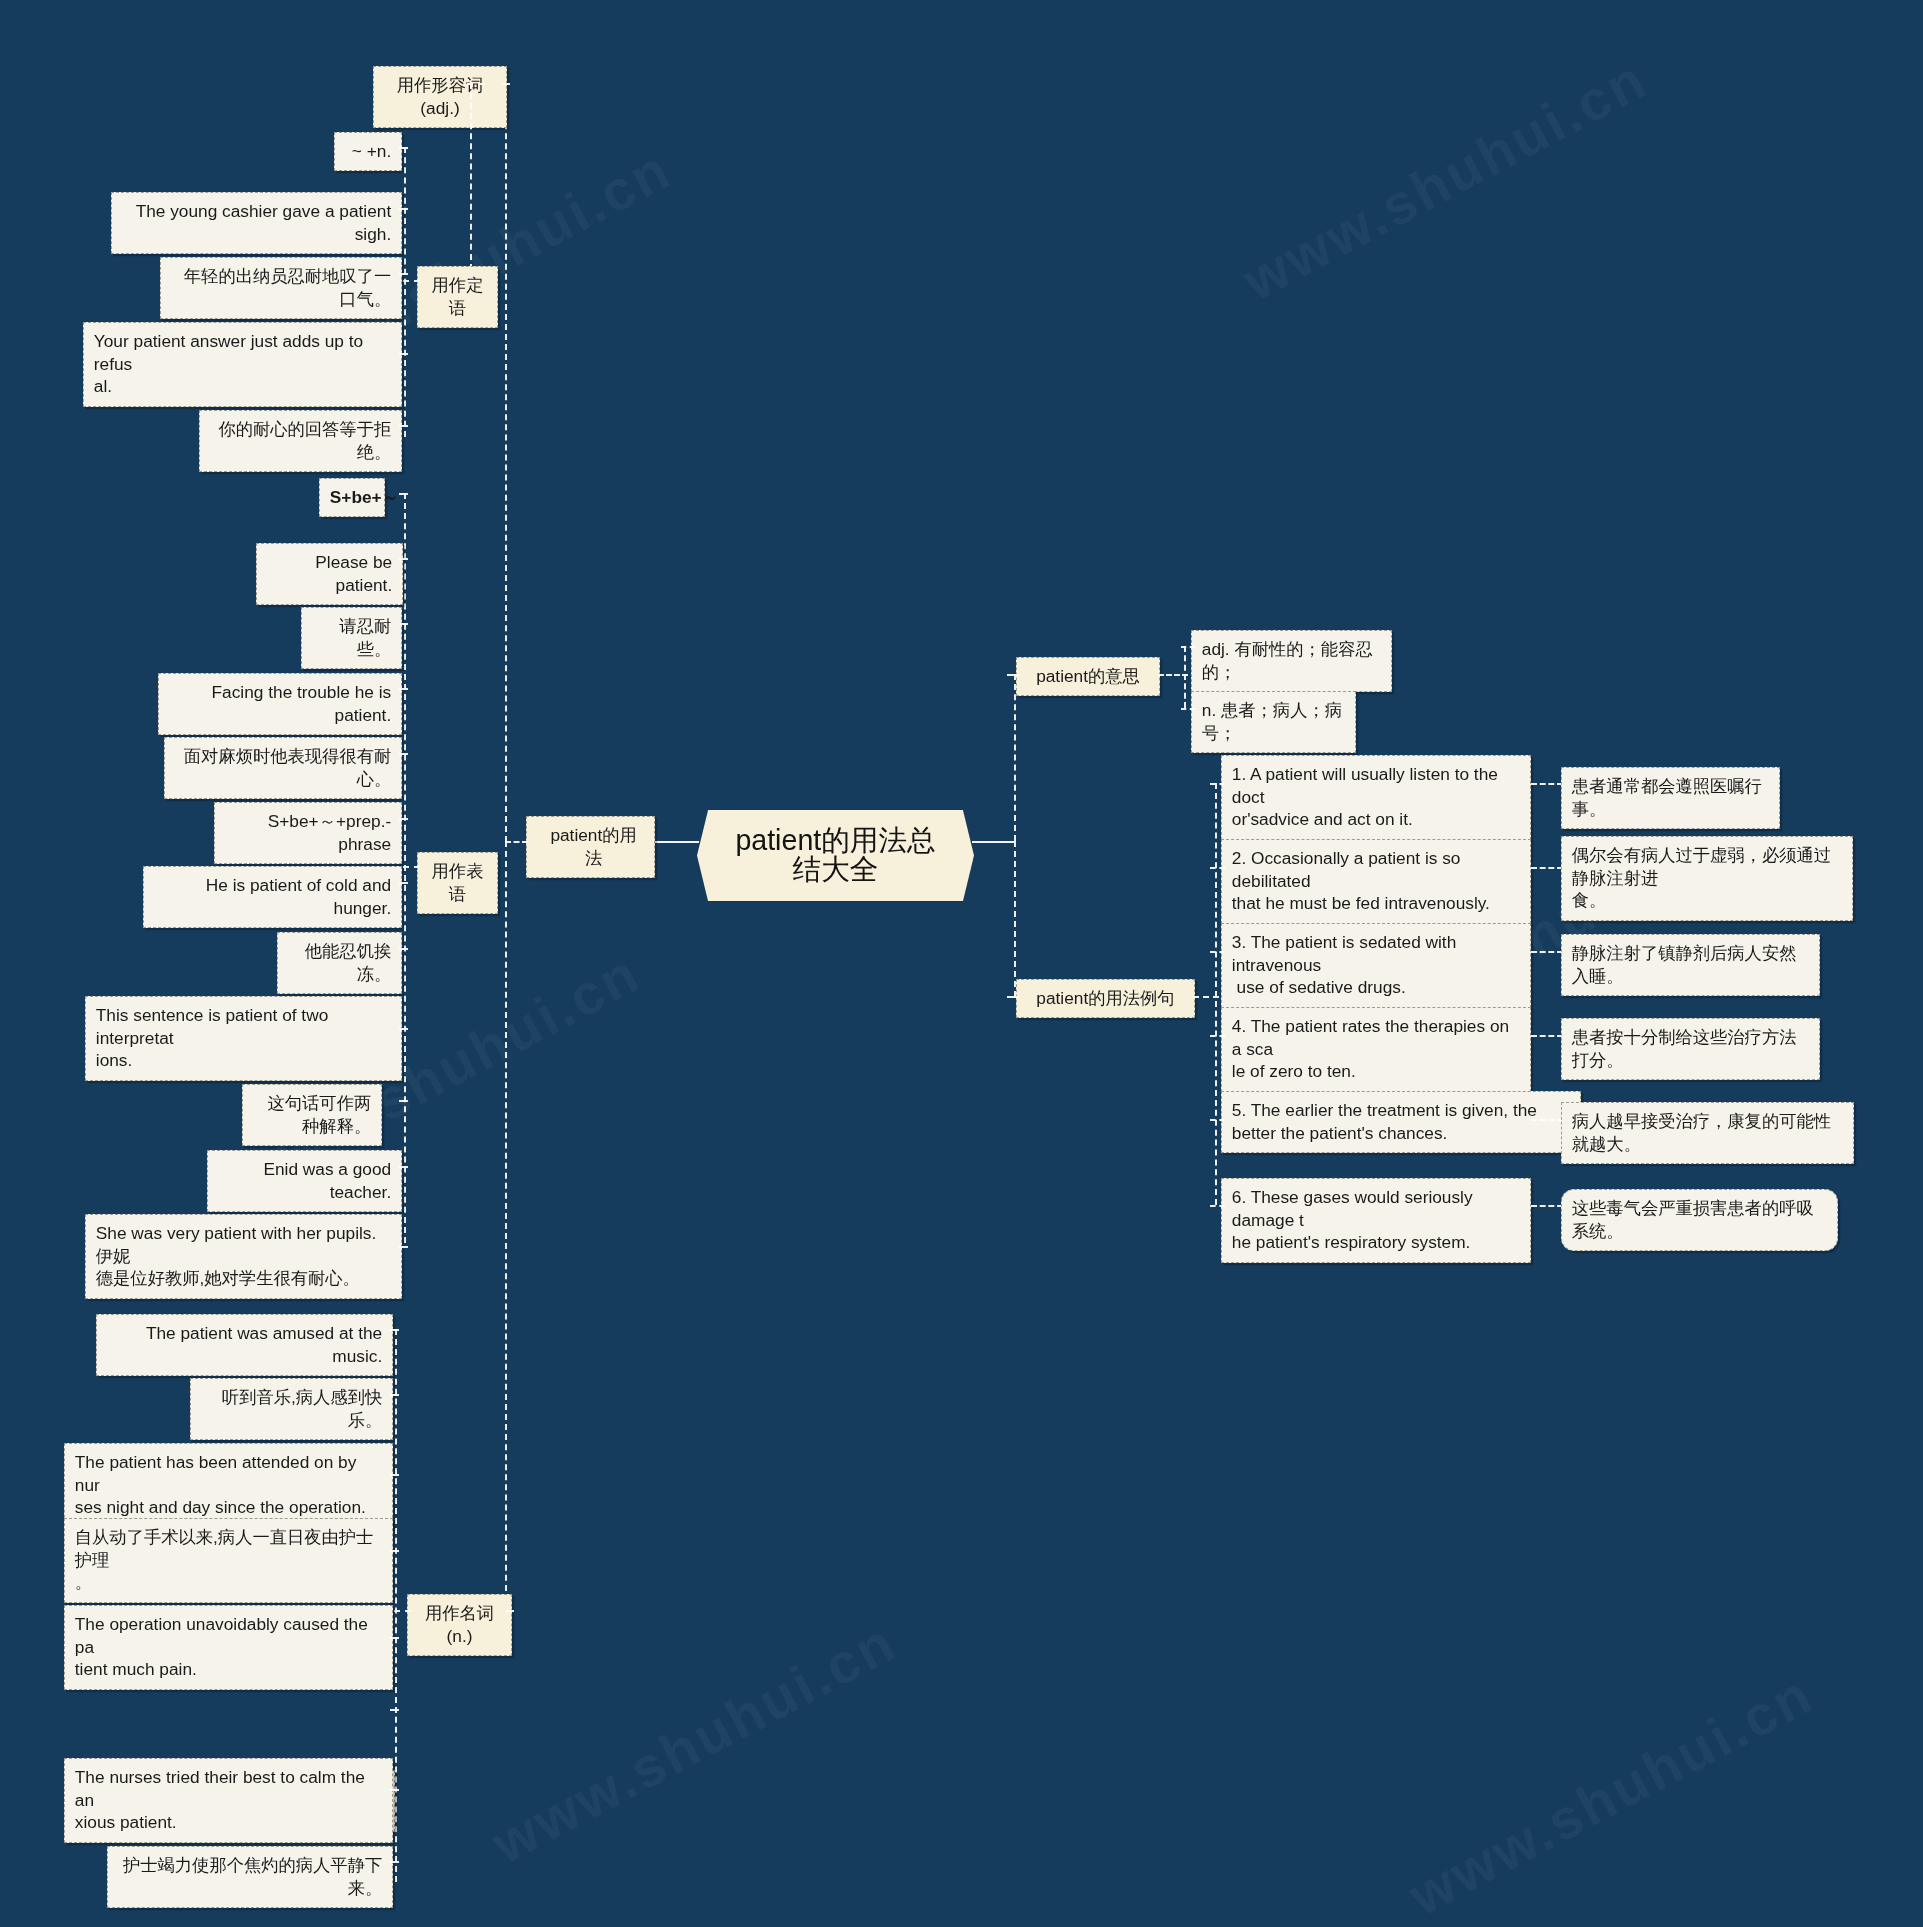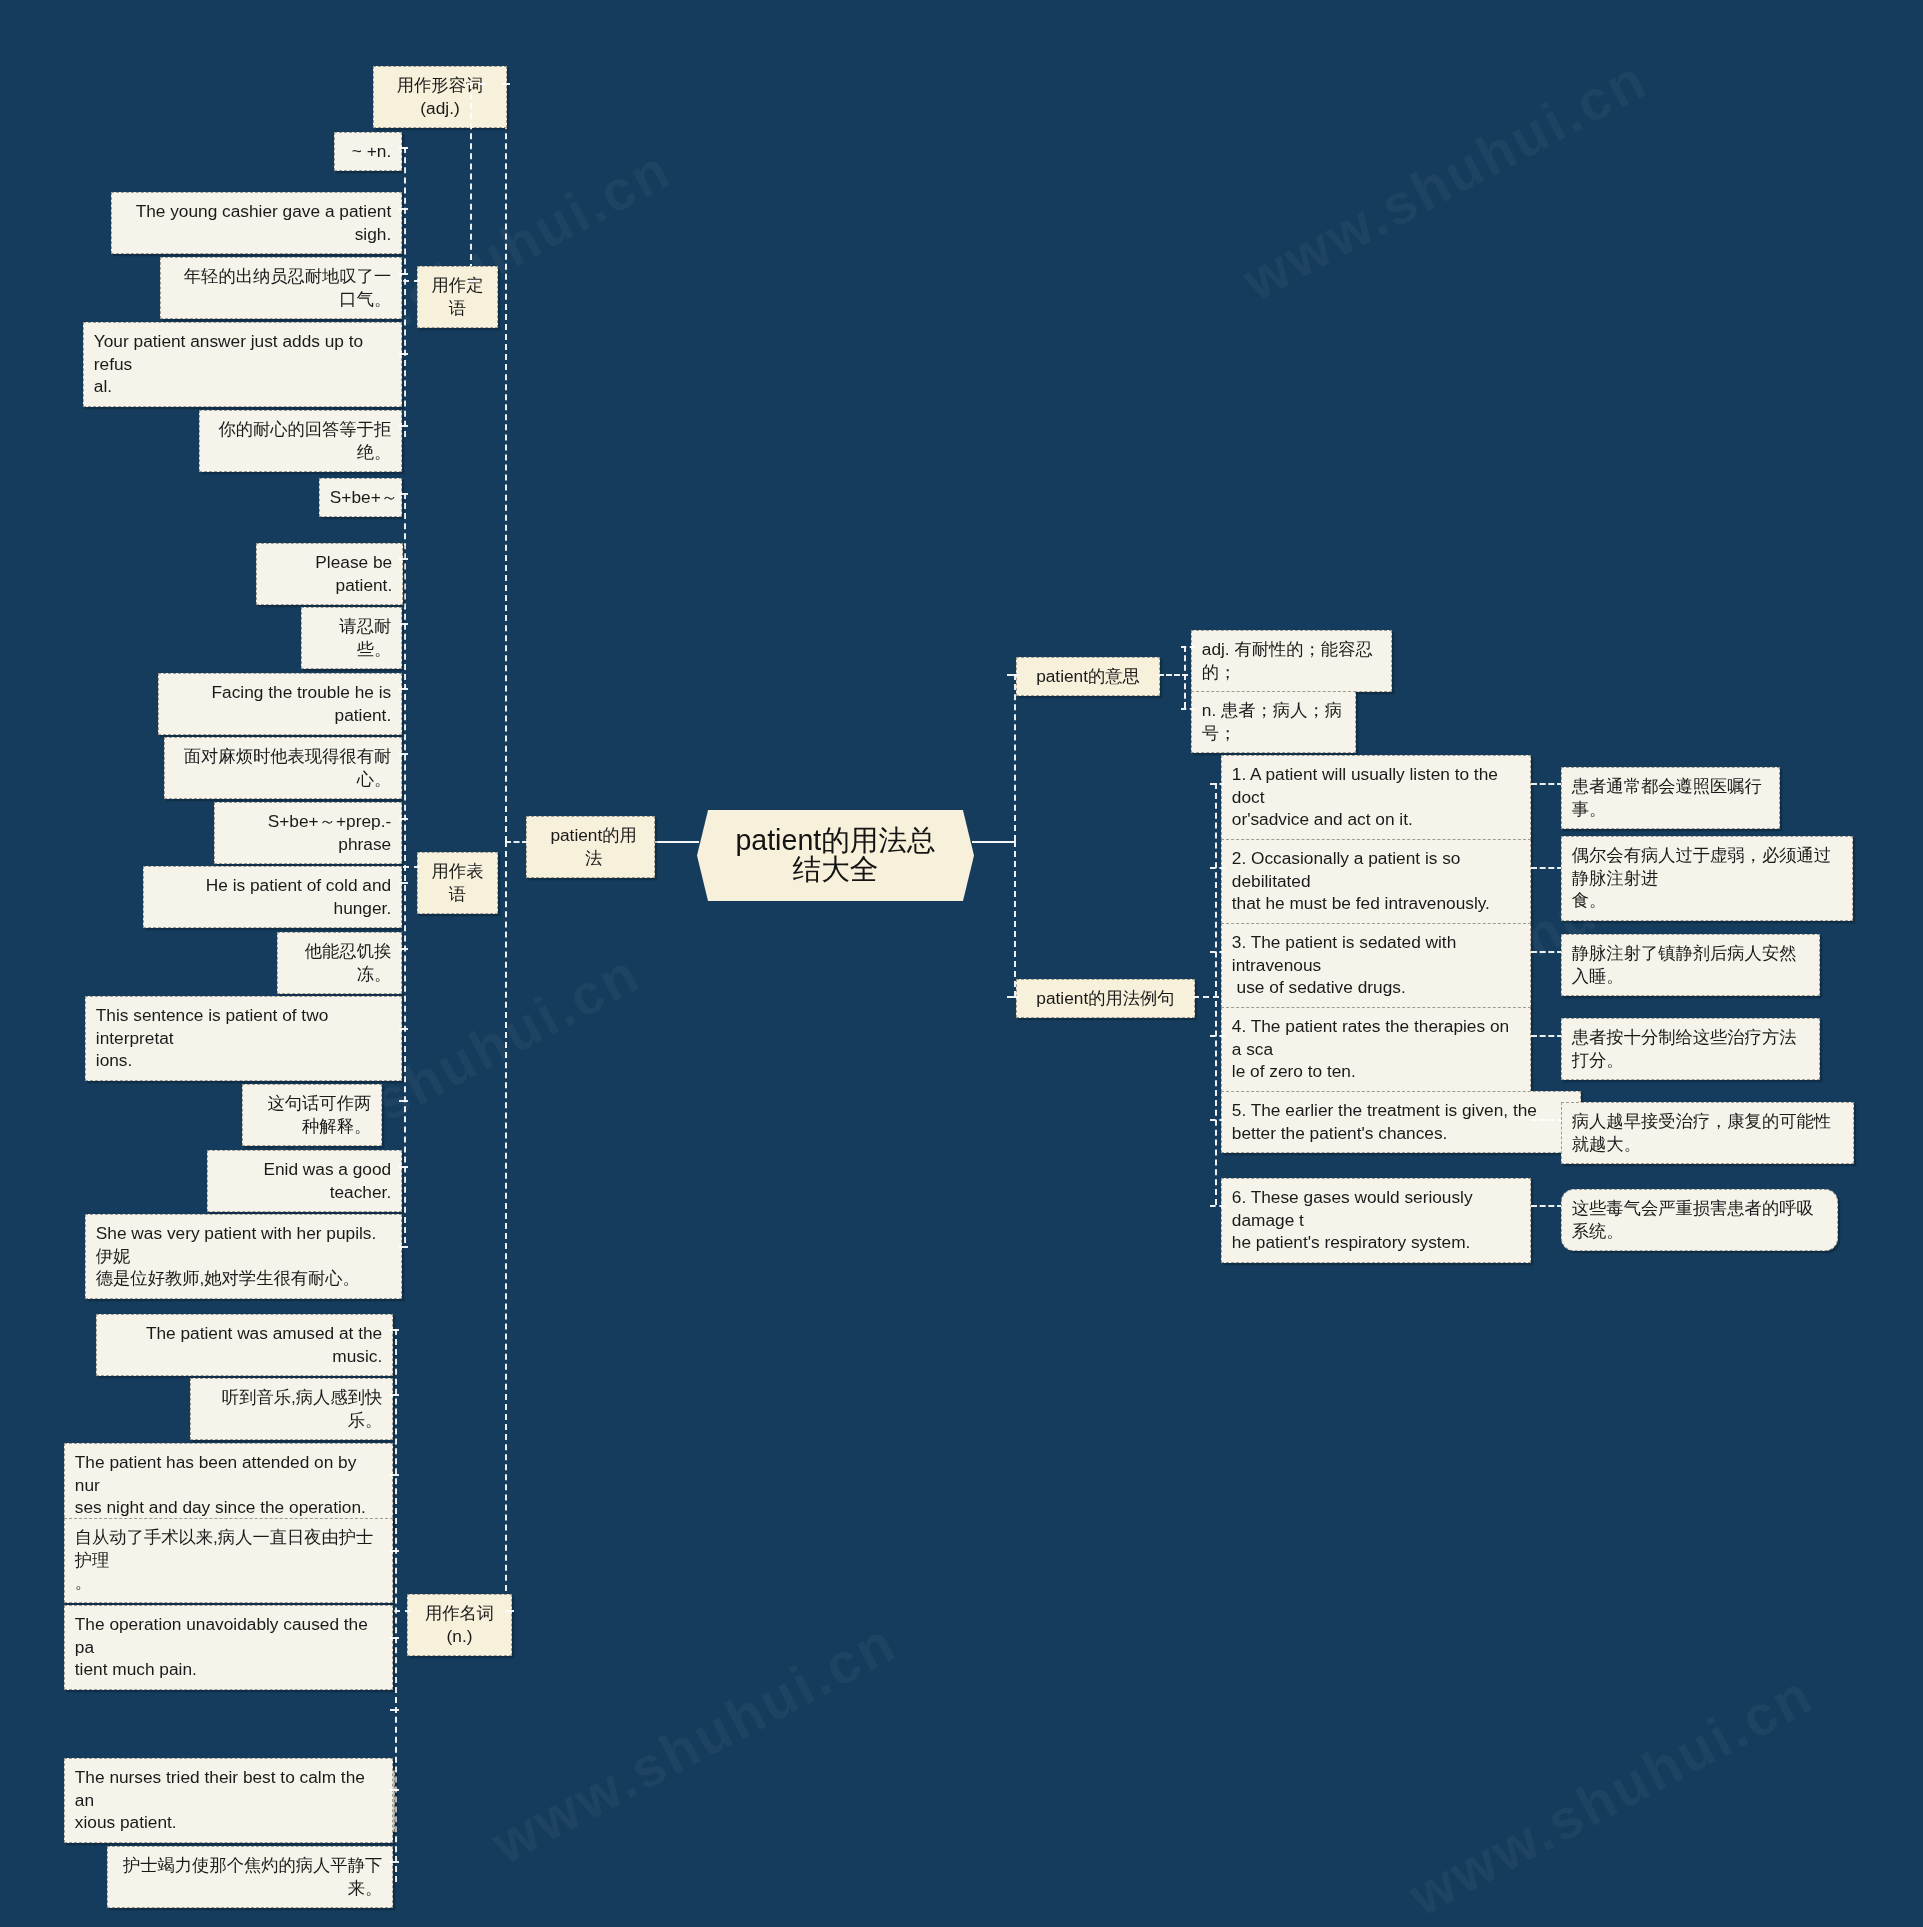--- a/index.html
+++ b/index.html
@@ -123,21 +123,21 @@
 
   <div class="node r" style="left:199px; top:410px; width:203px;">你的耐心的回答等于拒绝。</div>
   <div class="hdash" style="left:399px; top:425px; width:9px;"></div>
 
   <div class="node cat c" style="left:417px; top:852px; width:81px;">用作表语</div>
   <div class="hdash" style="left:467px; top:866px; width:7.5px;"></div>
   <div class="hdash" style="left:403px; top:866px; width:16.5px;"></div>
 
   <div class="vrail" style="left:404px; top:493px; height:750px;"></div>
 
-  <div class="node r" style="left:319px; top:478px; width:83px;">S+be+～</div>
+  <div class="node r" style="left:319px; top:478px; width:66px;font-weight:bold;">S+be+～</div>
   <div class="hdash" style="left:399px; top:493px; width:9px;"></div>
 
   <div class="node r" style="left:256px; top:543px; width:147px;">Please be patient.</div>
   <div class="hdash" style="left:399px; top:558px; width:9px;"></div>
 
   <div class="node r" style="left:301px; top:607px; width:101px;">请忍耐些。</div>
   <div class="hdash" style="left:399px; top:623px; width:9px;"></div>
 
   <div class="node r" style="left:158px; top:673px; width:244px;">Facing the trouble he is patient.</div>
   <div class="hdash" style="left:399px; top:688px; width:9px;"></div>

